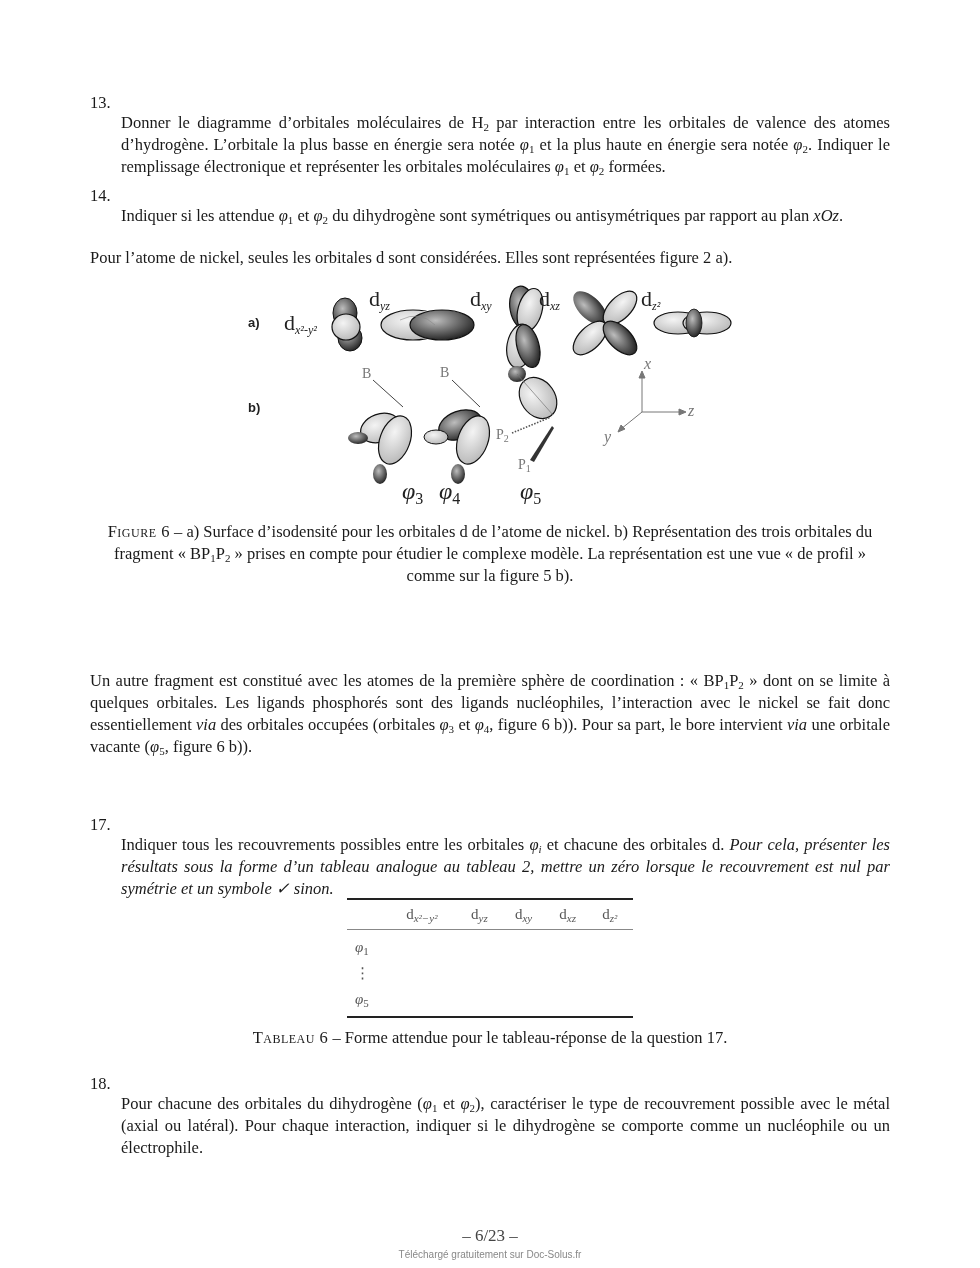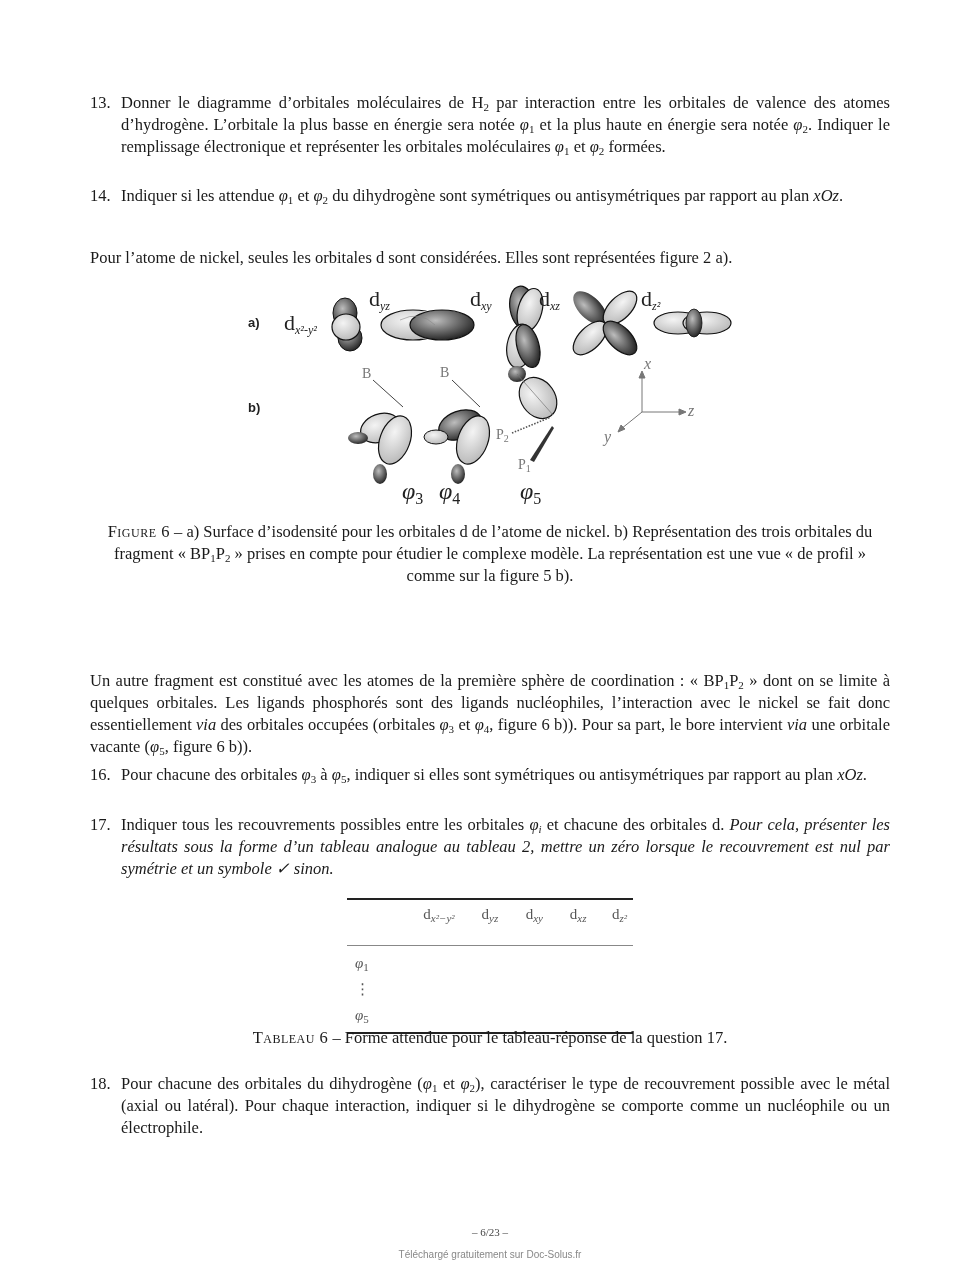--- a/index.html
+++ b/index.html
@@ -2,40 +2,40 @@
 <html><head>
 <meta charset="utf-8">
 <style>
   html, body { margin: 0; padding: 0; background: #ffffff; }
   body { width: 980px; height: 1268px; position: relative; overflow: hidden;
          font-family: "Liberation Serif", "DejaVu Serif", serif; color: #1a1a1a; }
   .page { position: absolute; left: 0; top: 0; width: 980px; height: 1042px; }
   .txt { font-size: 16.5px; line-height: 22px; text-align: justify; }
   .q { position: absolute; left: 90px; width: 800px; }
   .q .num { position: absolute; left: 0; top: 0; width: 30px; }
-  .q .body { margin-left: 31px; }
+  .q .body { margin-left: 31px; margin-top: 20px; }
   .para { position: absolute; left: 90px; width: 800px; }
   sub { font-size: 11px; vertical-align: -3px; line-height: 0; }
   .caption { position: absolute; left: 95px; width: 790px; text-align: center; }
   .sc { font-variant: small-caps; letter-spacing: 0.5px; }
   .fig { position: absolute; left: 240px; top: 280px; width: 500px; height: 235px; }
   .fig svg { position: absolute; left: 0; top: 0; }
   .flabel { position: absolute; font-family: "Liberation Sans", sans-serif; font-size: 13px; font-weight: bold; color: #222; }
   .orb-label { position: absolute; font-size: 22px; color: #222; }
   .orb-label sub { font-size: 12px; font-style: italic; vertical-align: -4px; }
   .phi-label { position: absolute; font-size: 24px; font-style: italic; color: #222; }
   .phi-label sub { font-size: 16px; font-style: normal; vertical-align: -5px; }
   .ax { position: absolute; font-size: 16px; font-style: italic; color: #777; }
   .atom { position: absolute; font-size: 14px; color: #777; }
   .atom sub { font-size: 10px; }
   table.t2 { position: absolute; left: 347px; top: 898px; width: 286px; border-collapse: collapse; font-size: 15px; }
-  table.t2 th { font-weight: normal; color: #555; text-align: right; padding: 6px 6px 22px 0; border-top: 2px solid #222; border-bottom: 1px solid #888; }
+  table.t2 th { font-weight: normal; color: #555; text-align: center; padding: 6px 6px 6px 0; border-top: 2px solid #222; border-bottom: 1px solid #888; }
   table.t2 td { padding: 2px 0 2px 8px; color: #555; height: 22px; }
   table.t2 tr.last td { border-bottom: 2px solid #222; }
-  .footer-page { position: absolute; left: 0; width: 980px; top: 1226px; text-align: center; font-size: 11px; color: #444; }
+  .footer-page { position: absolute; left: 0; width: 980px; top: 1226px; text-align: center; font-size: 17px; color: #444; }
   .footer-dl { position: absolute; left: 0; width: 980px; top: 1249px; text-align: center; font-size: 10px; color: #888; font-family: "Liberation Sans", sans-serif; }
 </style>
 </head>
 <body>
 
 <div class="page">
 
   <div class="q txt" style="top:92px;">
     <span class="num">13.</span>
     <div class="body"><span>Donner le diagramme d’orbitales moléculaires de H</span><sub>2</sub><span> par interaction entre les orbitales de valence des atomes d’hydrogène. L’orbitale la plus basse en énergie sera notée </span><i>φ</i><sub>1</sub><span> et la plus haute en énergie sera notée </span><i>φ</i><sub>2</sub><span>. Indiquer le remplissage électronique et représenter les orbitales moléculaires </span><i>φ</i><sub>1</sub><span> et </span><i>φ</i><sub>2</sub><span> formées.</span></div>
@@ -149,24 +149,20 @@
     <span class="phi-label" style="left:118px; top:198px;margin-left:44px;"><span>φ</span><sub>3</sub></span>
     <span class="phi-label" style="left:199px; top:198px;"><span>φ</span><sub>4</sub></span>
     <span class="phi-label" style="left:280px; top:198px;"><span>φ</span><sub>5</sub></span>
   </div>
 
   <div class="caption txt" style="top:521px;"><span class="sc">Figure 6</span><span> – a) Surface d’isodensité pour les orbitales d de l’atome de nickel. b) Représentation des trois orbitales du fragment « BP</span><sub>1</sub><span>P</span><sub>2</sub><span> » prises en compte pour étudier le complexe modèle. La représentation est une vue « de profil » comme sur la figure 5 b).</span></div>
 
 
   <div class="para txt" style="top:670px;"><span>Un autre fragment est constitué avec les atomes de la première sphère de coordination : « BP</span><sub>1</sub><span>P</span><sub>2</sub><span> » dont on se limite à quelques orbitales. Les ligands phosphorés sont des ligands nucléophiles, l’interaction avec le nickel se fait donc essentiellement </span><i>via</i><span> des orbitales occupées (orbitales </span><i>φ</i><sub>3</sub><span> et </span><i>φ</i><sub>4</sub><span>, figure 6 b)). Pour sa part, le bore intervient </span><i>via</i><span> une orbitale vacante (</span><i>φ</i><sub>5</sub><span>, figure 6 b)).</span></div>
 
-  <div class="q txt" style="top:764px;">
-    <span class="num">16.</span>
-    <div class="body"><span>Pour chacune des orbitales </span><i>φ</i><sub>3</sub><span> à </span><i>φ</i><sub>5</sub><span>, indiquer si elles sont symétriques ou antisymétriques par rapport au plan </span><i>xOz</i><span>.</span></div>
-  </div>
 
   <div class="q txt" style="top:814px;">
     <span class="num">17.</span>
     <div class="body"><span>Indiquer tous les recouvrements possibles entre les orbitales </span><i>φ</i><sub><i>i</i></sub><span> et chacune des orbitales d. </span><i>Pour cela, présenter les résultats sous la forme d’un tableau analogue au tableau 2, mettre un zéro lorsque le recouvrement est nul par symétrie et un symbole ✓ sinon.</i></div>
   </div>
 
   <table class="t2">
     <thead>
       <tr>
         <th style="width:36px;"></th>

